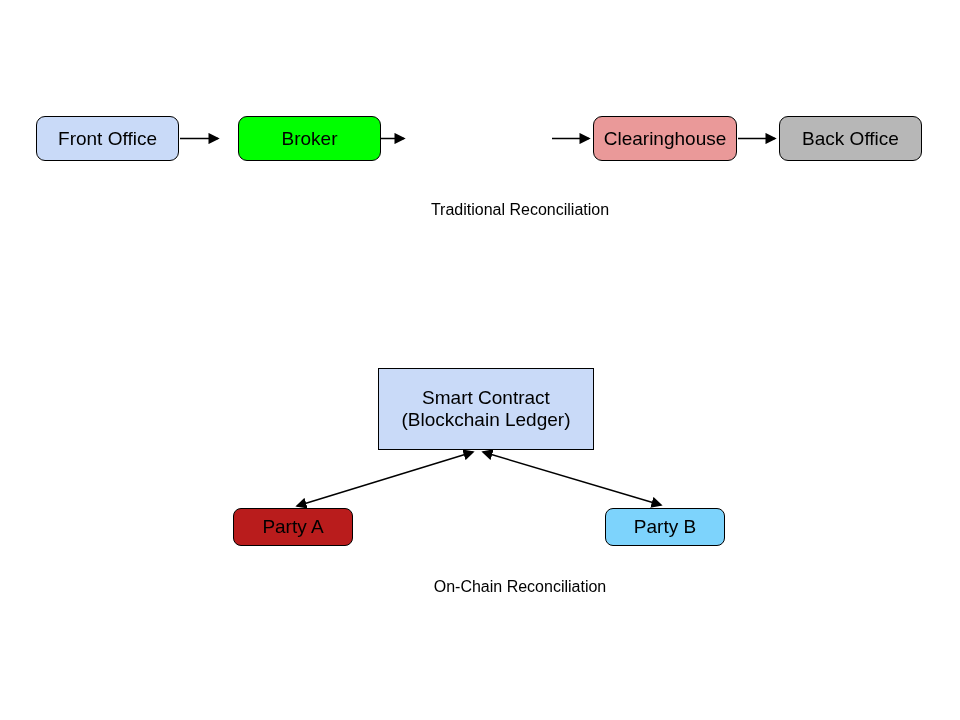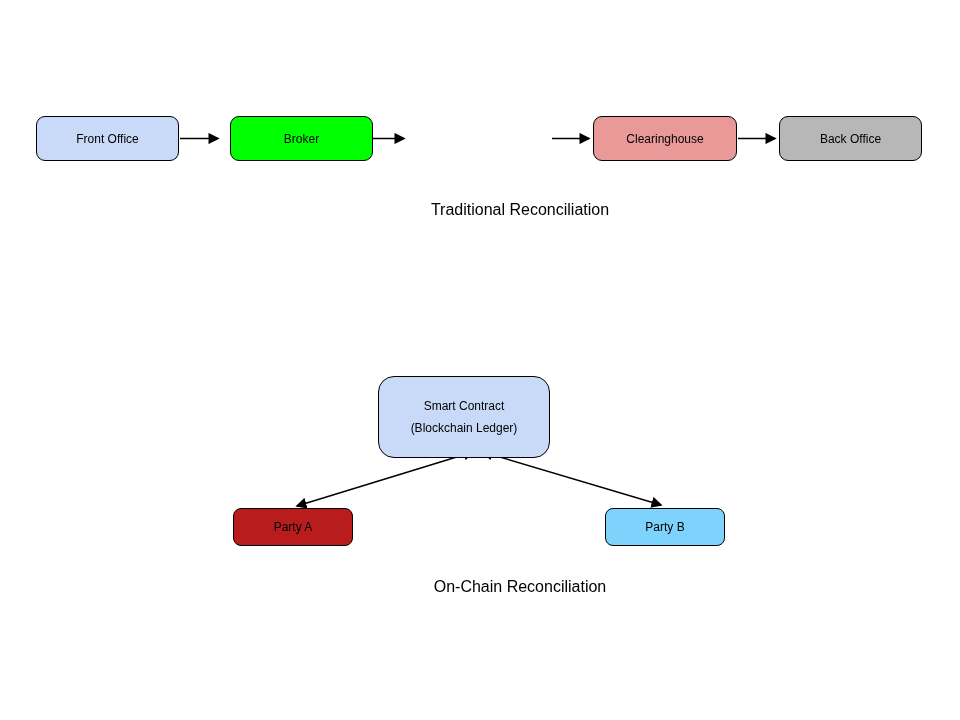--- a/index.html
+++ b/index.html
@@ -21,34 +21,34 @@
   .node {
     position: absolute;
     box-sizing: border-box;
     border: 1.5px solid #000;
     border-radius: 9px;
     display: flex;
     flex-direction: column;
     align-items: center;
     justify-content: center;
     text-align: center;
-    font-size: 12px;
+    font-size: 19px;
     line-height: 20px;
     color: #000;
   }
   .flow-node { top: 116px; width: 143px; height: 45px; }
   .n1 { left: 36px; }
-  .n2 { left: 230px; }
+  .n2 { left: 238px; }
   .n3 { left: 408px; }
   .n4 { left: 593px; width: 144px; }
   .n5 { left: 779px; }
   .hub-node {
-    left: 378px; top: 376px;
-    width: 172px; height: 82px;
-    border-radius: 16px;
+    left: 378px; top: 368px;
+    width: 216px; height: 82px;
+    border-radius: 0;
     line-height: 22px;
   }
   .party-node { top: 508px; width: 120px; height: 38px; border-radius: 8px; }
   .party-a { left: 233px; }
   .party-b { left: 605px; }
   .caption {
     position: absolute;
     left: 0;
     width: 960px;
     text-align: center;

